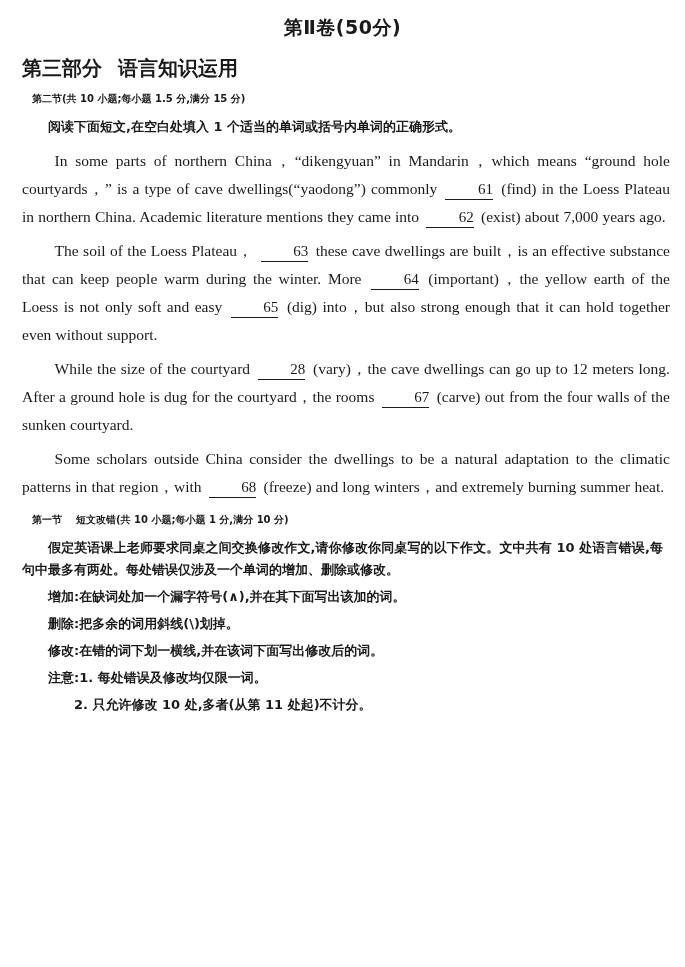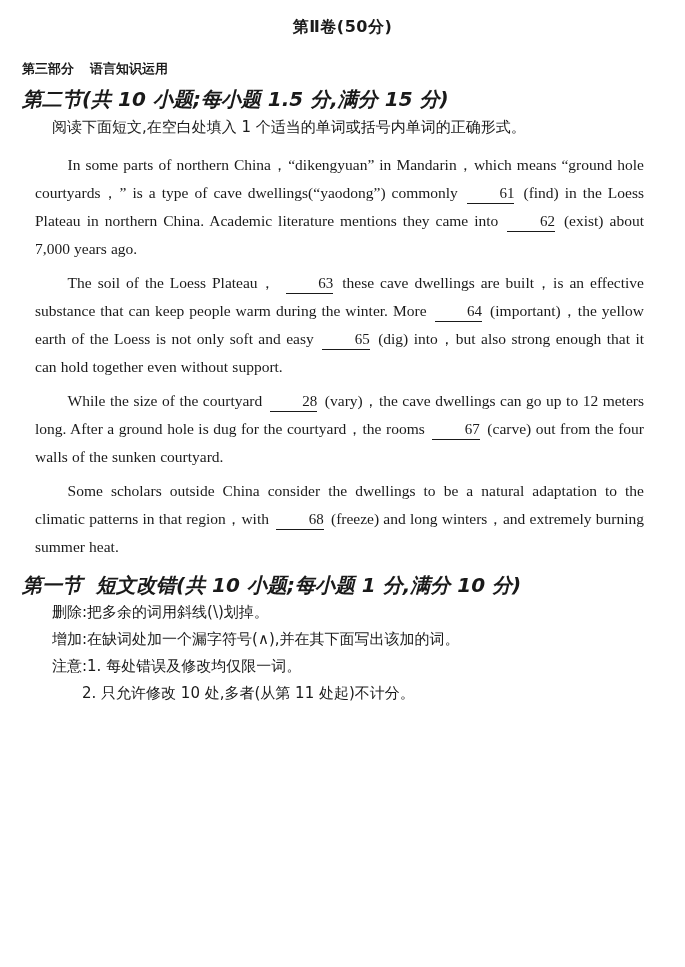--- a/index.html
+++ b/index.html
@@ -20,84 +20,83 @@
     width: 685px;
     height: 967px;
     padding: 0;
     box-sizing: border-box;
   }
 
   
   .doc-title {
     text-align: center;
     font-weight: bold;
-    font-size: 16px;
+    font-size: 19px;
     letter-spacing: 0.5px;
     margin: 14px 0 0 0;
     padding: 0;
     line-height: 26px;
   }
 
   
   .notice-line {
     margin: 18px 0 0 0;
     padding: 0 22px 0 22px;
     font-size: 15px;
     font-weight: bold;
     line-height: 22px;
     letter-spacing: 0.1px;
   }
   .section-head {
     margin: 17px 0 0 0;
     padding: 0 22px;
-    font-size: 13px;
+    font-size: 20px;
     font-weight: bold;
     line-height: 23px;
   }
   .section-head .gap {
     display: inline-block;
     width: 16px;
   }
   .sub-head {
     margin: 8px 0 0 0;
-    padding: 0 22px;
-    font-size: 20px;
+    padding: 0 32px;
+    font-size: 10px;
     font-weight: bold;
     line-height: 22px;
-    font-style: italic;
   }
   .sub-head .gap {
     display: inline-block;
     width: 14px;
   }
   .instruct {
     margin: 6px 0 0 0;
     padding: 0 22px;
-    font-size: 15px;
-    font-weight: normal;
+    font-size: 13px;
+    font-weight: bold;
     line-height: 22px;
     text-indent: 2em;
   }
   .instruct.wide {
     text-align: justify;
     text-justify: inter-ideograph;
   }
   .instruct.sub {
     text-indent: 2em;
     margin-top: 5px;
   }
   .instruct.sub2 {
     text-indent: 4em;
     margin-top: 5px;
   }
 
   
   .passage {
-    padding: 0 28px 0 22px;
-    margin: 13px;
+    padding: 0 15px 0 22px;
+    margin: 0;
   }
   .para {
     font-size: 15.5px;
     line-height: 28px;
     text-align: justify;
     text-indent: 2.1em;
     margin: 6px 0 0 0;
     word-spacing: 0.3px;
   }
   .para:first-child {
@@ -141,22 +140,24 @@
       <div class="para"><span>The soil of the Loess Plateau，</span> <span class="blank">63</span> <span>these cave dwellings are built，is an effective substance that can keep people warm during the winter. More</span> <span class="blank">64</span> <span>(important)，the yellow earth of the Loess is not only soft and easy</span> <span class="blank">65</span> <span>(dig) into，but also strong enough that it can hold together even without support.</span> </div>
       <div class="para"><span>While the size of the courtyard</span> <span class="blank">28</span> <span>(vary)，the cave dwellings can go up to 12 meters long. After a ground hole is dug for the courtyard，the rooms</span> <span class="blank">67</span> <span>(carve) out from the four walls of the sunken courtyard.</span> </div>
       <div class="para"><span>Some scholars outside China consider the dwellings to be a natural adaptation to the climatic patterns in that region，with</span> <span class="blank">68</span> <span>(freeze) and long winters，and extremely burning summer heat.</span> </div>
     </div>
 
 
   <div class="sub-head cn">
     <span>第一节</span><span class="gap"></span><span>短文改错(共 10 小题;每小题 1 分,满分 10 分)</span>
   </div>
 
+  <div class="instruct wide cn">假定英语课上老师要求同桌之间交换修改作文,请你修改你同桌写的以下作文。文中共有 10 处语言错误,每句中最多有两处。每处错误仅涉及一个单词的增加、删除或修改。</div>
 
   <div id="rules-root">
+      <div class="instruct sub cn">增加:在缺词处加一个漏字符号(∧),并在其下面写出该加的词。</div>
       <div class="instruct sub cn">删除:把多余的词用斜线(\)划掉。</div>
-      <div class="instruct sub cn">增加:在缺词处加一个漏字符号(∧),并在其下面写出该加的词。</div>
+      <div class="instruct sub cn">修改:在错的词下划一横线,并在该词下面写出修改后的词。</div>
       <div class="instruct sub cn">注意:1. 每处错误及修改均仅限一词。</div>
     </div>
 
   <div class="instruct sub2 cn">2. 只允许修改 10 处,多者(从第 11 处起)不计分。</div>
 
 </div>
 
 </body></html>

